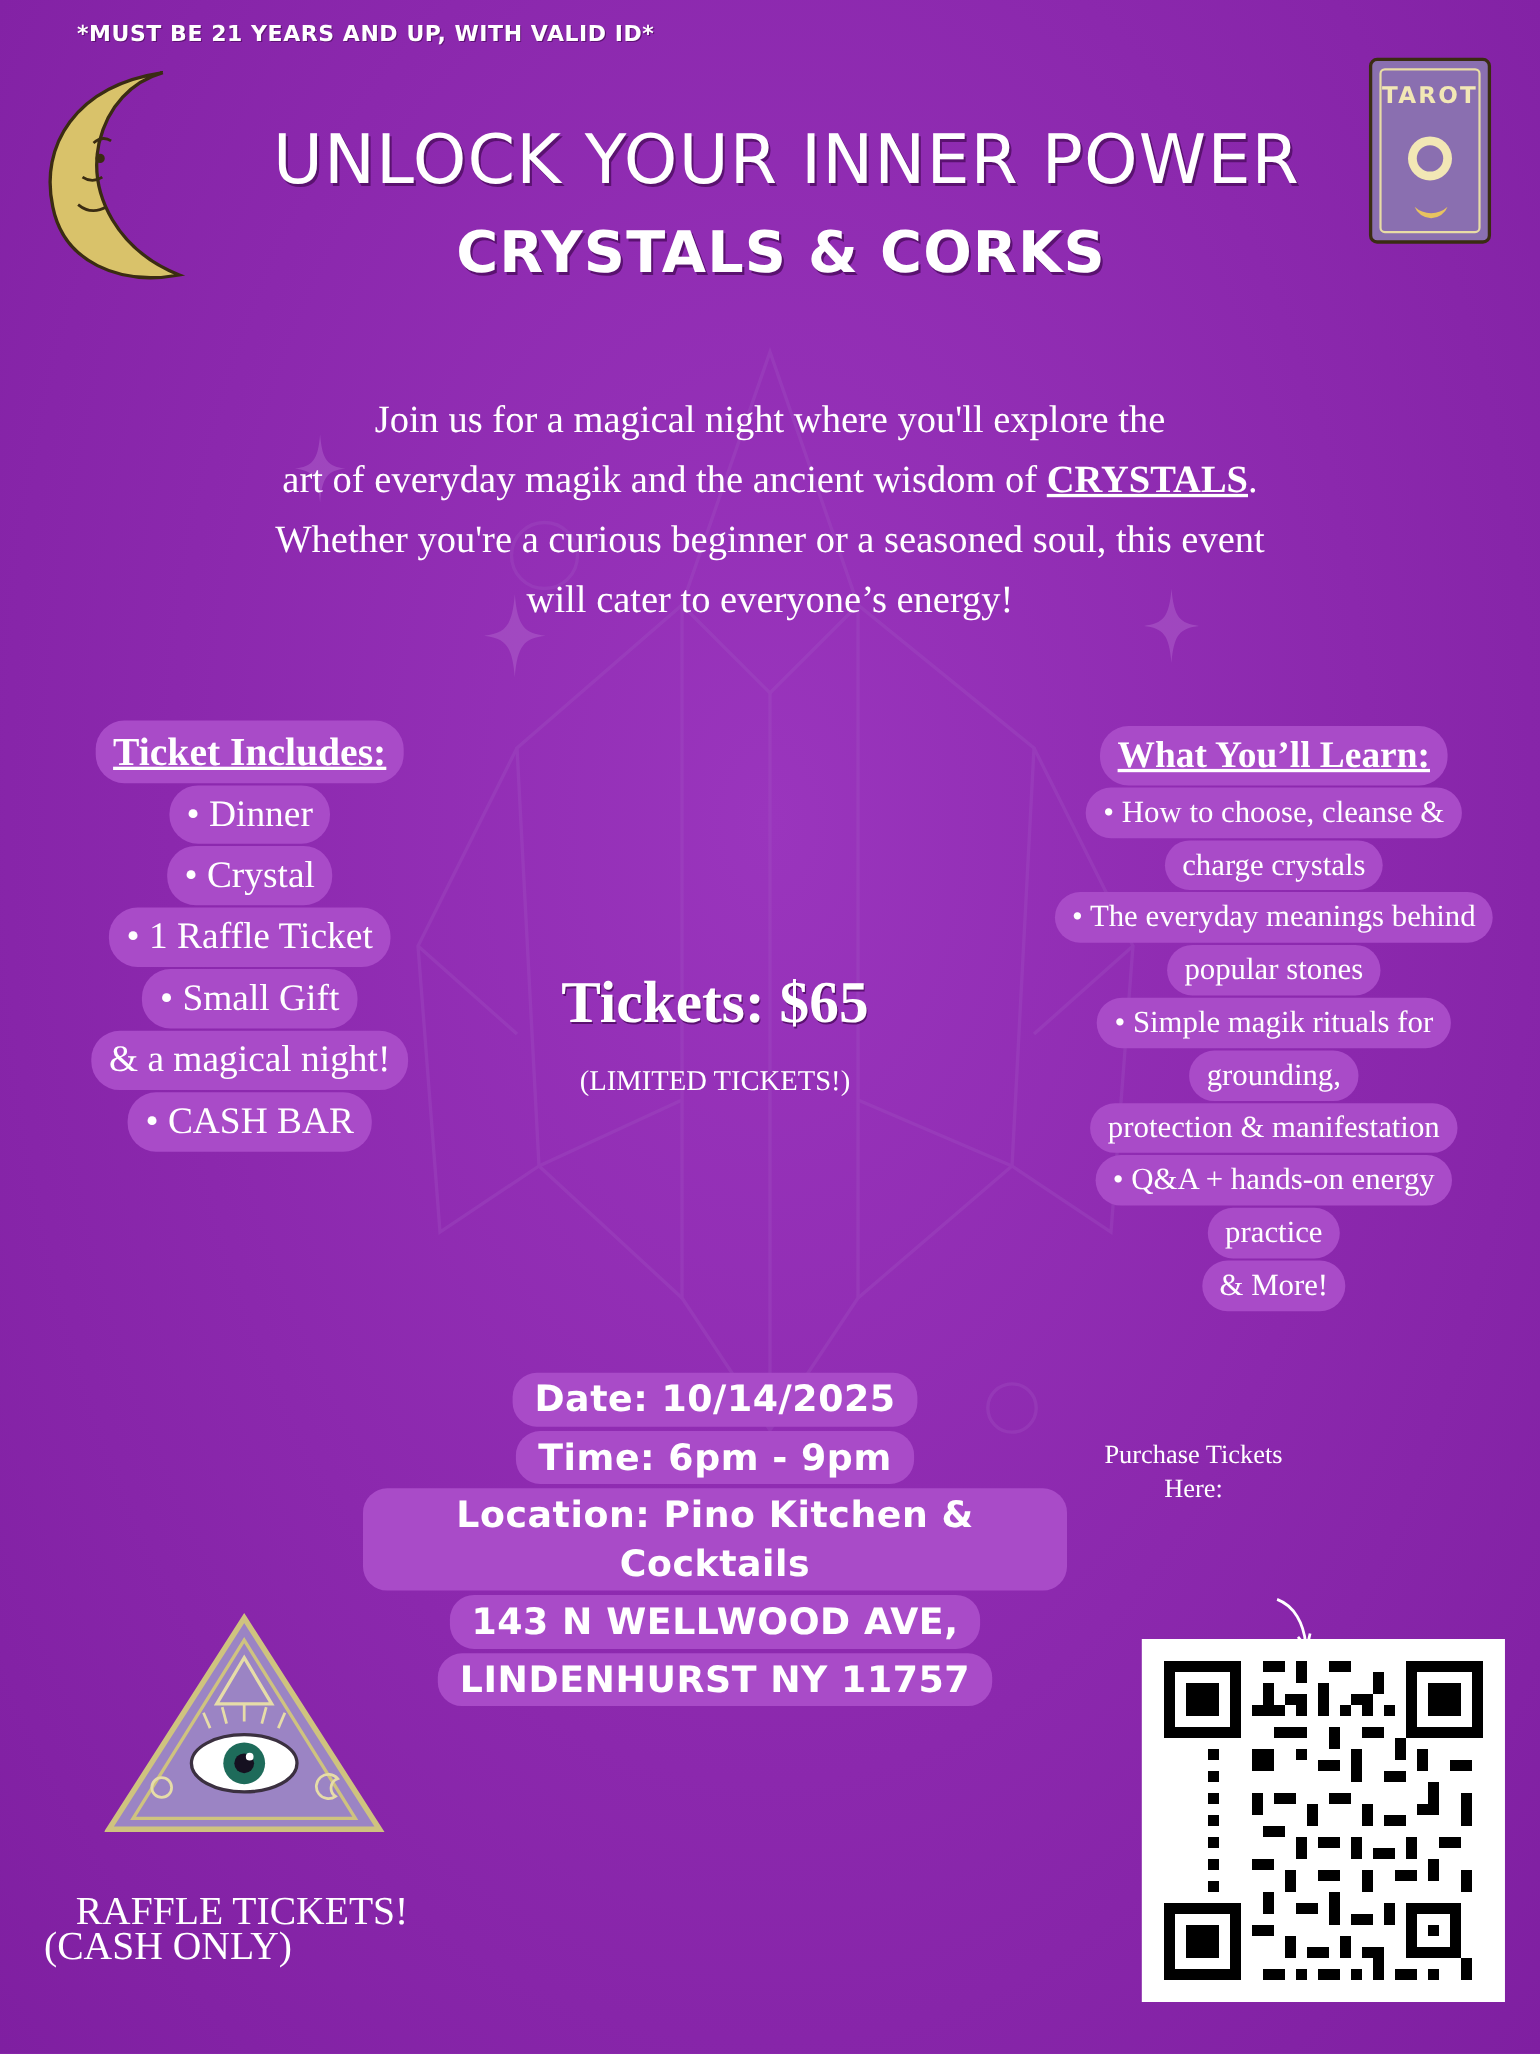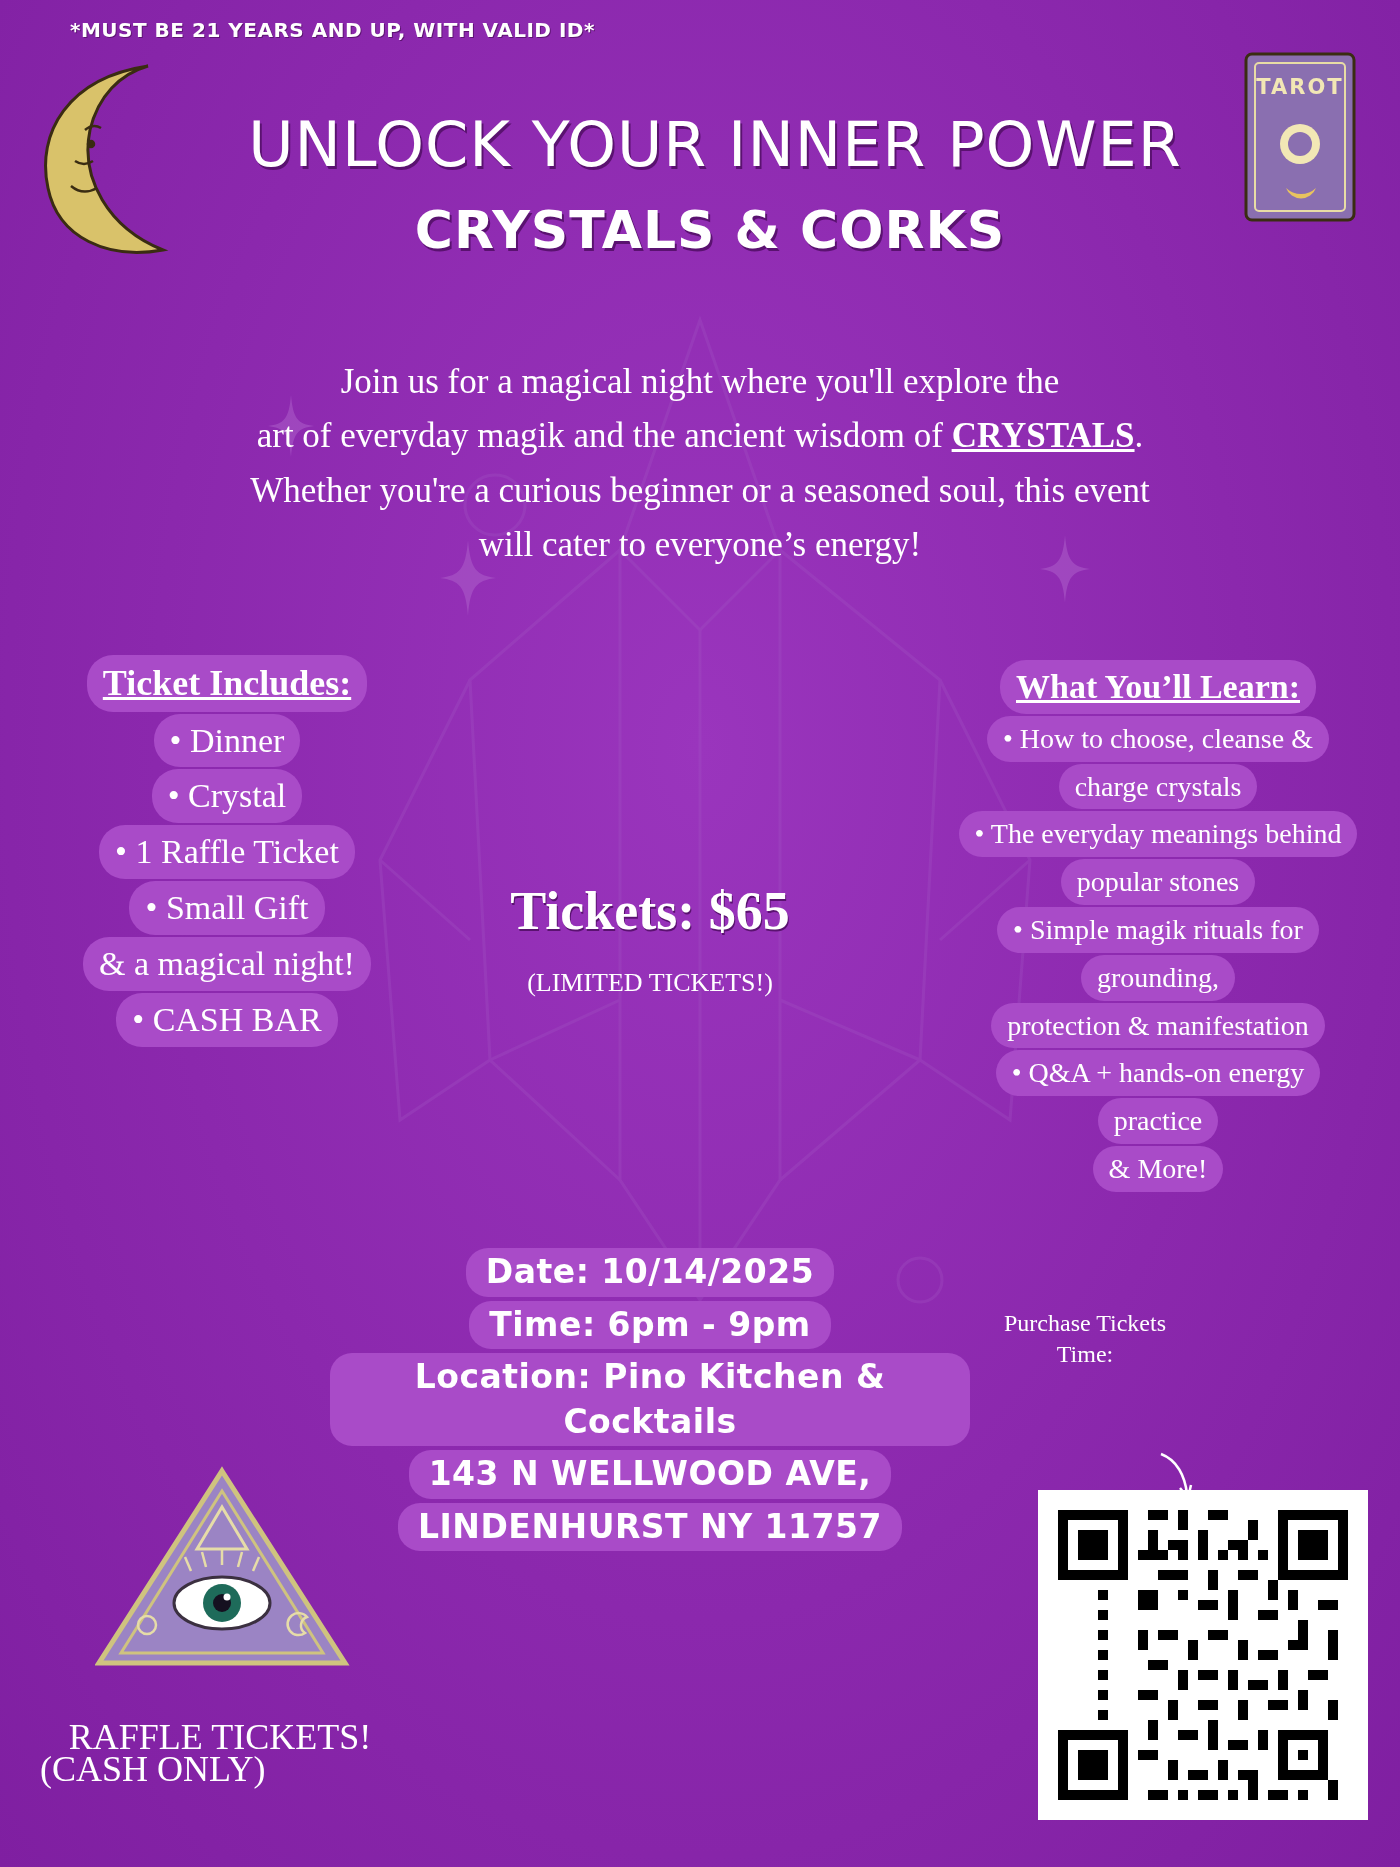--- a/index.html
+++ b/index.html
@@ -372,21 +372,21 @@
       <circle cx="132" cy="132" r="3.5" fill="#ffffff"></circle>
       <circle cx="52" cy="160" r="9" fill="none" stroke="#e6dca8" stroke-width="2.5"></circle>
       <path d="M212 152 a11 11 0 1 0 -2 16 a9 9 0 0 1 2 -16Z" fill="none" stroke="#e6dca8" stroke-width="2.5"></path>
     </svg>
   </div>
   <div class="raffle-1">RAFFLE TICKETS!</div>
   <div class="raffle-2">(CASH ONLY)</div>
 
   <div class="qr-label">
     <div>Purchase Tickets</div>
-    <div>Time:</div>
+    <div>Here:</div>
   </div>
   <div class="qr-arrow">
     <svg viewBox="0 0 40 50">
         <path d="M6 2 C22 8 30 24 32 42" stroke="#ffffff" stroke-width="2.5" fill="none"></path>
         <path d="M25 36 L33 46 L36 33" stroke="#ffffff" stroke-width="2.5" fill="none"></path>
       </svg>
   </div>
   <div class="qr-box">
     <svg viewBox="0 0 33 33" width="330" height="330" shape-rendering="crispEdges" xmlns="http://www.w3.org/2000/svg">
       <rect width="33" height="33" fill="#ffffff"></rect>

